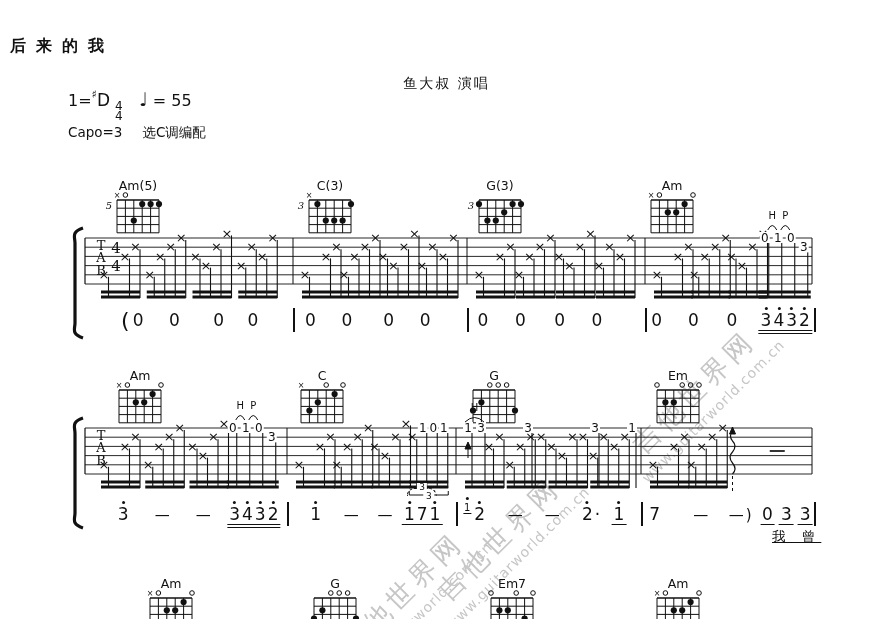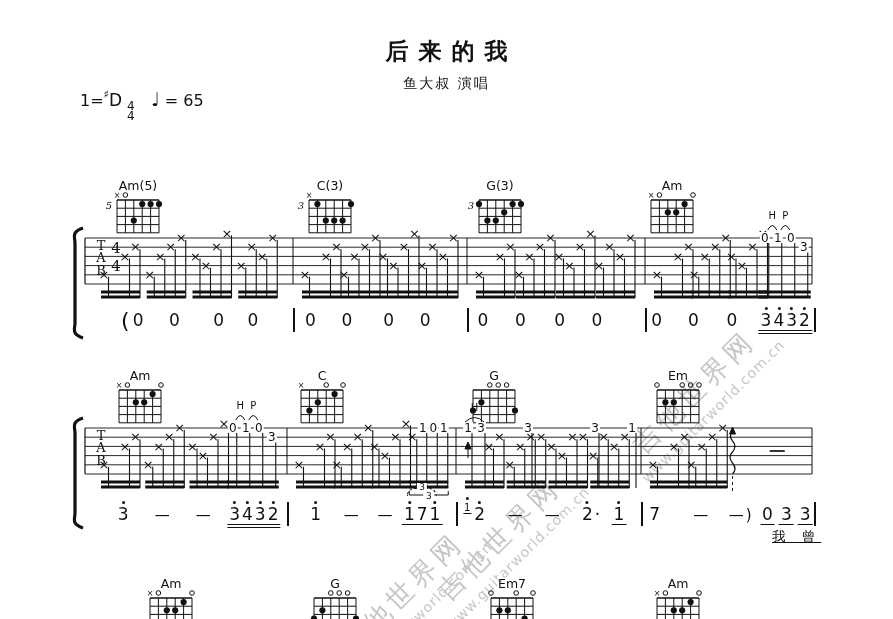--- a/index.html
+++ b/index.html
@@ -1,21 +1,21 @@
 <!DOCTYPE html>
 <html><head>
 <meta charset="utf-8">
 <style>
   html,body{margin:0;padding:0;background:#fff;}
   #page{position:relative;width:893px;height:619px;background:#fff;overflow:hidden;
         font-family:"DejaVu Sans", sans-serif;color:#111;}
-  .hdr-title{position:absolute;top:36px;left:0;width:100%;text-align:center;
-             font-size:23px;font-weight:bold;letter-spacing:10px;padding-left:10px;box-sizing:border-box;}
+  .hdr-title{position:absolute;top:36px;left:0;width:100%;text-align:left;
+             font-size:16px;font-weight:bold;letter-spacing:10px;padding-left:10px;box-sizing:border-box;}
   .hdr-sub{position:absolute;top:75px;left:0;width:100%;text-align:center;font-size:14px;letter-spacing:2px;}
-  .meta-key{position:absolute;left:80px;top:88px;font-size:16px;white-space:nowrap;}
+  .meta-key{position:absolute;left:68px;top:88px;font-size:16px;white-space:nowrap;}
   .meta-key .knote{font-size:17px;}
   .meta-key sup{font-size:11px;position:relative;top:-2px;}
   .frac{display:inline-flex;flex-direction:column;align-items:center;font-size:12px;line-height:10px;
         vertical-align:-4px;margin-left:5px;}
   .qnote{font-size:19px;margin-left:16px;}
   .meta-capo{position:absolute;left:68px;top:124px;font-size:13.5px;}
   .meta-capo .arr{margin-left:20px;}
   .credits{position:absolute;right:72px;top:99px;font-size:12.5px;text-align:right;line-height:19px;}
   .wm{position:absolute;transform:translate(-50%,-50%) rotate(-45deg);text-align:center;
       pointer-events:none;white-space:nowrap;}
@@ -62,21 +62,24 @@
       </div>
     </div>
 
   <div class="hdr-title">后来的我</div>
   <div class="hdr-sub">鱼大叔 演唱</div>
 
   <div class="meta-key">
     <span>1=</span><sup>♯</sup><span class="knote">D</span><span class="frac">
         <span>4</span>
         <span>4</span>
-      </span><span class="qnote">♩</span> <span>= 65</span>
+      </span><span class="qnote">♩</span> <span>= 55</span>
+  </div>
+  <div class="meta-capo">
+    <span>Capo=3</span><span class="arr">选C调编配</span>
   </div>
 
   <svg id="sheet-svg" width="893" height="619">
       <g>
         <text x="138" y="190" font-size="12.5" fill="#111" text-anchor="middle" font-family="DejaVu Sans, sans-serif">Am(5)</text>
         <line x1="117" y1="200" x2="117" y2="232.8" stroke="#111" stroke-width="1"></line>
         <line x1="125.4" y1="200" x2="125.4" y2="232.8" stroke="#111" stroke-width="1"></line>
         <line x1="133.8" y1="200" x2="133.8" y2="232.8" stroke="#111" stroke-width="1"></line>
         <line x1="142.2" y1="200" x2="142.2" y2="232.8" stroke="#111" stroke-width="1"></line>
         <line x1="150.6" y1="200" x2="150.6" y2="232.8" stroke="#111" stroke-width="1"></line>

